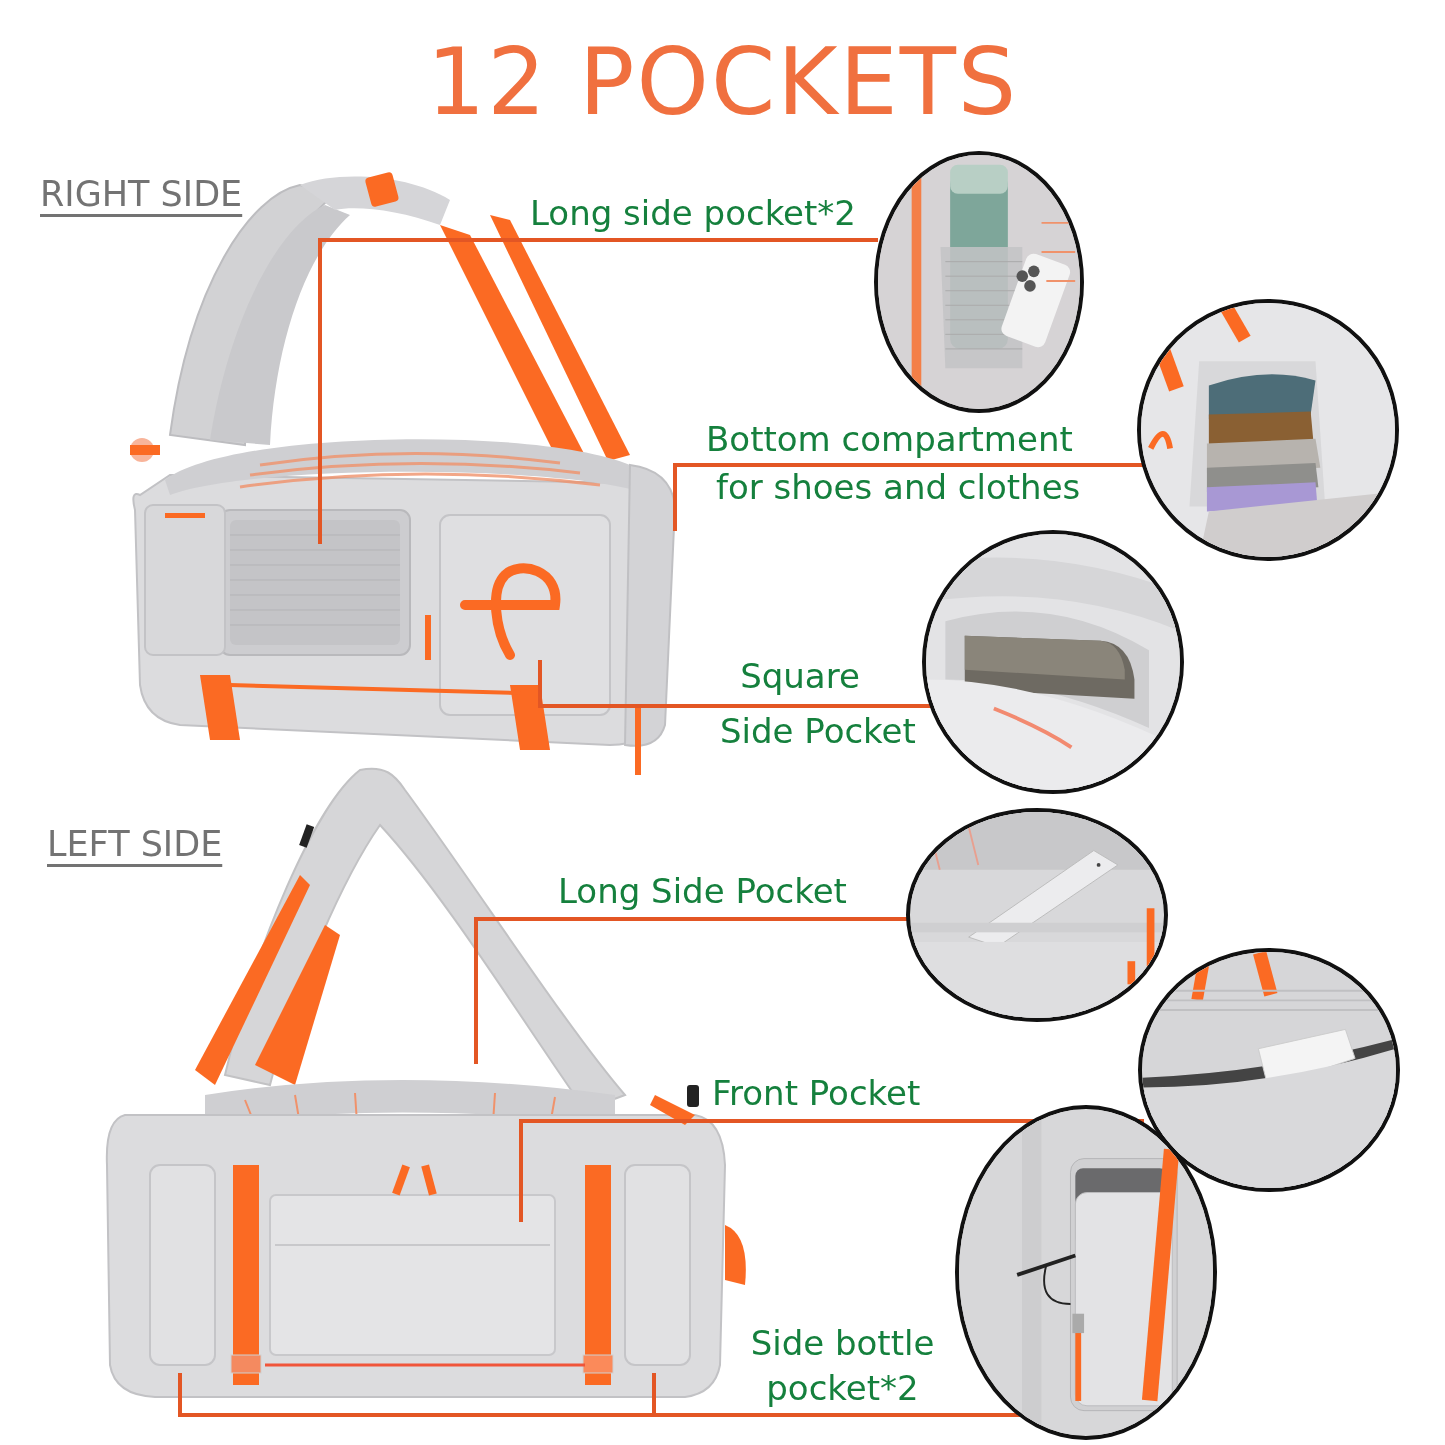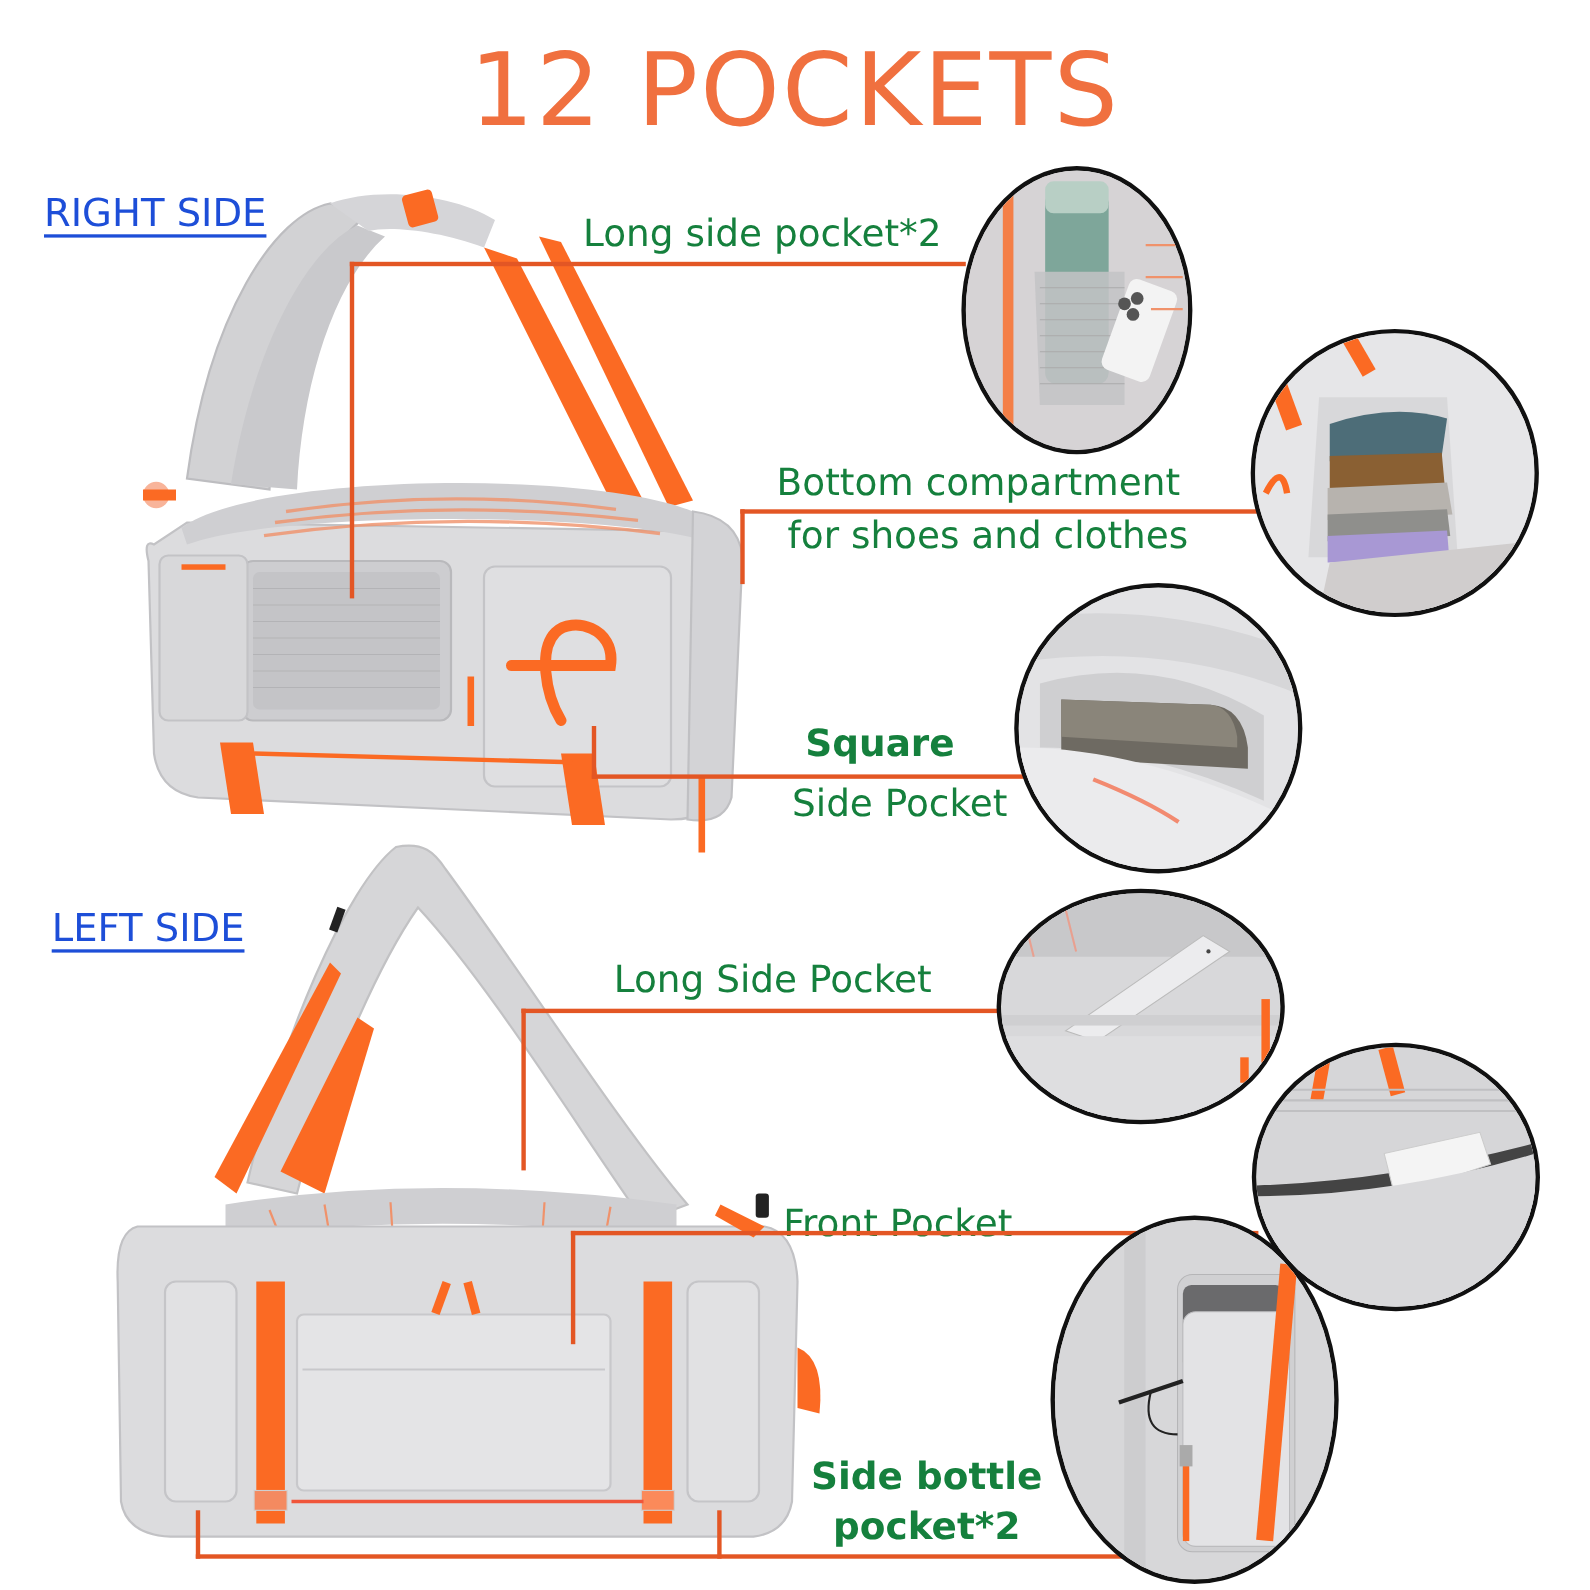--- a/index.html
+++ b/index.html
@@ -1,21 +1,21 @@
 <!DOCTYPE html>
 <html><head>
 <meta charset="utf-8">
 <style>
   html, body { margin:0; padding:0; background:#ffffff; }
   body { width:1445px; height:1445px; position:relative; overflow:hidden; font-family:"DejaVu Sans", sans-serif; }
   .abs { position:absolute; }
   .title { left:0; width:1445px; top:28px; text-align:center; font-size:92px; color:#f0703f; letter-spacing:2px; font-weight:normal; line-height:110px; }
-  .section-label { font-size:35px; color:#1d4ed8; text-decoration:underline; text-decoration-thickness:3px; text-underline-offset:8px; }
+  .section-label { font-size:35px; color:#737373; text-decoration:underline; text-decoration-thickness:3px; text-underline-offset:8px; }
   .callout { font-size:34px; color:#15803d; line-height:1.25; white-space:nowrap; }
-  .callout.center { text-align:center;font-weight:bold; }
+  .callout.center { text-align:center; }
   .line { background:#e35624; }
   .inset { border-radius:50%; border:4px solid #111; overflow:hidden; box-sizing:border-box; background:#dcdcdc; }
   .inset svg { width:100%; height:100%; display:block; }
   .bag svg { width:100%; height:100%; display:block; }
 </style>
 </head>
 <body>
 
 <div class="abs title">12 POCKETS</div>
 
@@ -168,21 +168,21 @@
     <rect x="592" y="320" width="12" height="22" rx="3" fill="#222"></rect>
 
     <path d="M630 460 Q 655 470 650 520 L 630 515 Z" fill="#fb6a23"></path>
   </svg>
 </div>
 
 <div class="abs callout" style="left:558px; top:870px;">Long Side Pocket</div>
 <div class="abs line" style="left:474px; top:917px; width:440px; height:4px;"></div>
 <div class="abs line" style="left:474px; top:917px; width:4px; height:147px;"></div>
 
-<div class="abs callout" style="left:712px; top:1072px;margin-top:20px;">Front Pocket</div>
+<div class="abs callout" style="left:712px; top:1072px;">Front Pocket</div>
 <div class="abs line" style="left:519px; top:1119px; width:625px; height:4px;"></div>
 <div class="abs line" style="left:519px; top:1119px; width:4px; height:103px;"></div>
 
 <div class="abs callout center" style="left:725px; top:1322px; width:235px;">Side bottle</div>
 <div class="abs callout center" style="left:725px; top:1367px; width:235px;">pocket*2</div>
 <div class="abs line" style="left:178px; top:1413px; width:860px; height:4px;"></div>
 <div class="abs line" style="left:178px; top:1373px; width:4px; height:44px;"></div>
 <div class="abs line" style="left:652px; top:1373px; width:4px; height:44px;"></div>
 
 <div class="abs inset" style="left:906px; top:808px; width:262px; height:214px;">

